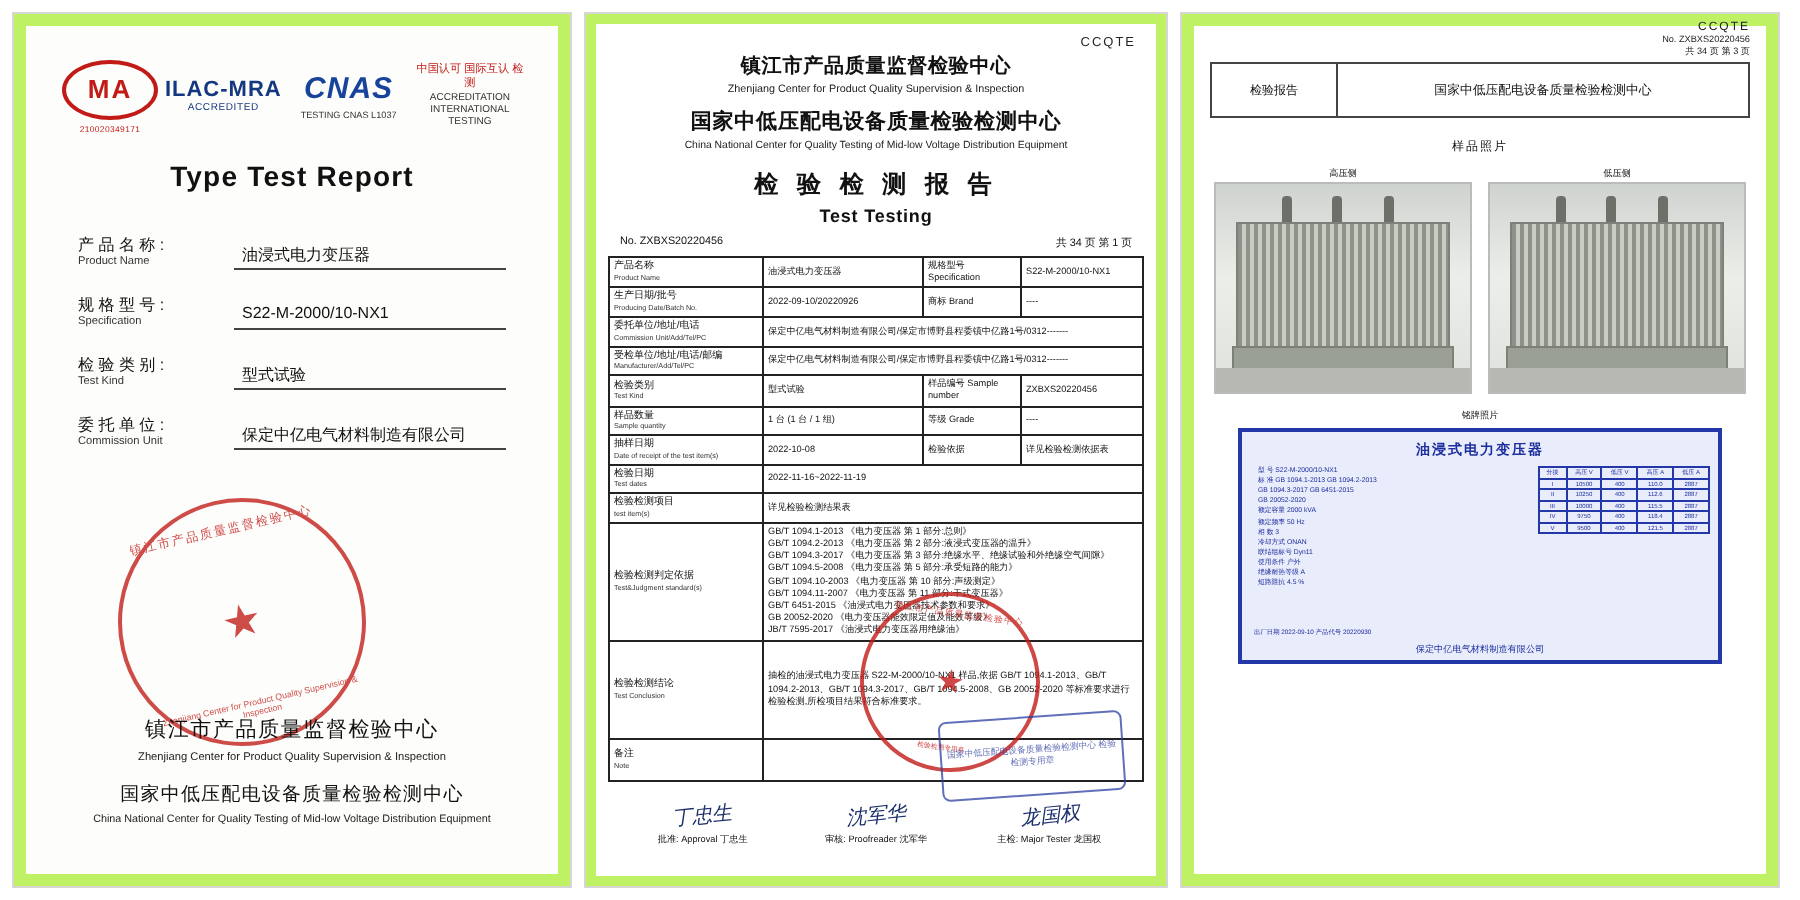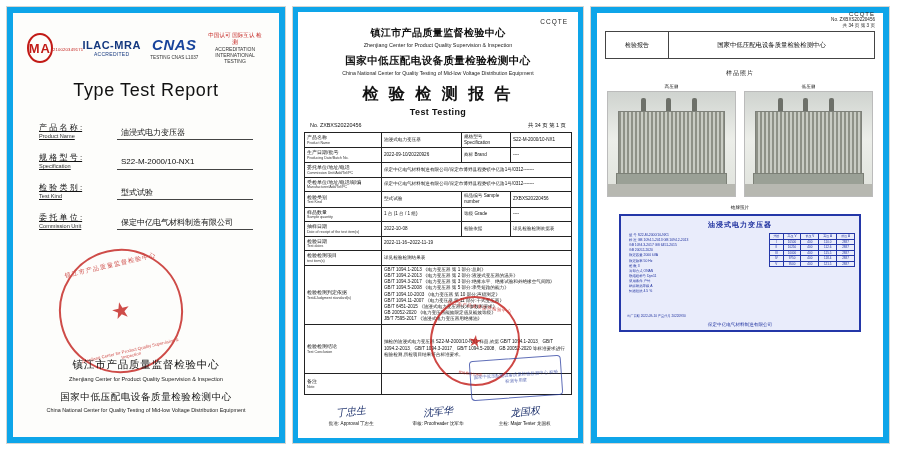--- a/index.html
+++ b/index.html
@@ -2,48 +2,48 @@
 <html><head>
 <meta charset="utf-8">
 <style>
   html,body{margin:0;padding:0;}
   body{
     width:900px;height:450px;background:#ffffff;
     font-family:"Liberation Sans", sans-serif;
     overflow:hidden;
   }
   .stage{position:relative;width:900px;height:450px;background:#fff;display:flex;gap:6px;padding:6px 6px;box-sizing:border-box;}
-  .page{position:relative;background:#0ea5e9;border:1px solid #d6d6d2;box-sizing:border-box;overflow:hidden;}
+  .page{position:relative;background:#bef264;border:1px solid #d6d6d2;box-sizing:border-box;overflow:hidden;}
   .p1{width:280px;height:438px;}
   .p2{width:292px;height:438px;}
   .p3{width:300px;height:438px;}
 
   
   .p1 .inner{position:absolute;inset:6px;border:0;background:#fdfdfb;}
   .logos{display:flex;align-items:center;justify-content:space-between;padding:14px 16px 4px 16px;}
-  .logo-ma{width:52px;height:40px;display:flex;flex-direction:row;align-items:center;justify-content:center;}
+  .logo-ma{width:52px;height:40px;display:flex;flex-direction:column;align-items:center;justify-content:center;}
   .ma-ring{width:44px;height:26px;border:2px solid #c21b17;border-radius:50%;color:#c21b17;font-weight:bold;font-size:13px;display:flex;align-items:center;justify-content:center;letter-spacing:1px;}
   .ma-num{font-size:4.2px;color:#c21b17;margin-top:2px;letter-spacing:.2px;}
   .logo-ilac{width:60px;height:42px;display:flex;flex-direction:column;align-items:center;justify-content:center;color:#14387f;}
   .ilac-top{font-size:11px;font-weight:bold;letter-spacing:.5px;}
   .ilac-bot{font-size:5px;letter-spacing:.3px;}
   .logo-cnas{width:64px;height:42px;display:flex;flex-direction:column;align-items:center;justify-content:center;color:#17439b;}
   .cnas-top{font-size:15px;font-weight:bold;font-style:italic;letter-spacing:.5px;}
   .cnas-bot{font-size:4.6px;color:#333;margin-top:2px;}
   .logo-cn{width:56px;height:42px;display:flex;flex-direction:column;align-items:center;justify-content:center;}
   .cn-cn{font-size:5.6px;color:#c21b17;line-height:1.25;text-align:center;}
   .cn-en{font-size:5px;color:#333;line-height:1.2;text-align:center;margin-top:1px;}
 
   .p1 .title-cn{margin-top:26px;text-align:center;font-size:25px;letter-spacing:5px;color:#111;font-family:"DejaVu Sans", sans-serif;}
-  .p1 .title-en{margin-top:7px;text-align:center;font-size:18px;letter-spacing:.6px;color:#111;font-weight:normal;}
+  .p1 .title-en{margin-top:7px;text-align:center;font-size:14px;letter-spacing:.6px;color:#111;font-weight:bold;}
   .p1 .docno{margin-top:9px;text-align:center;font-size:8.6px;color:#222;}
 
   .p1 .fields{margin:22px 26px 0 26px;}
   .frow{display:flex;align-items:flex-end;margin-bottom:13px;}
-  .flabel{width:78px;flex:none;font-size:8px;line-height:1.25;color:#111;text-decoration:underline;}
+  .flabel{width:78px;flex:none;font-size:8px;line-height:1.25;color:#111;}
   .flabel .en{display:block;font-size:5.6px;color:#333;}
   .fval{flex:1;border-bottom:1px solid #444;font-size:8px;color:#111;padding:0 2px 1px 4px;min-height:11px;}
 
   .stamp{position:absolute;left:46px;bottom:64px;width:120px;height:120px;border:2px solid #c21b17;border-radius:50%;transform:rotate(-13deg);opacity:.78;}
   .stamp .star{position:absolute;left:50%;top:50%;transform:translate(-50%,-50%);color:#c21b17;font-size:22px;line-height:1;}
   .stamp .arc{position:absolute;left:0;right:0;top:9px;text-align:center;font-size:6.2px;color:#c21b17;letter-spacing:1px;}
   .stamp .arc2{position:absolute;left:0;right:0;bottom:12px;text-align:center;font-size:4.4px;color:#c21b17;}
 
   .p1 .foot{position:absolute;left:0;right:0;bottom:24px;text-align:center;}
   .p1 .foot .f1{font-size:10.5px;color:#111;letter-spacing:.8px;}
@@ -51,21 +51,21 @@
   .p1 .foot .f3{font-size:9.5px;color:#111;letter-spacing:.6px;margin-top:9px;}
   .p1 .foot .f4{font-size:5.4px;color:#222;margin-top:3px;}
 
   
   .p2 .sheet{position:absolute;inset:5px;background:#fff;}
   .cqte{position:absolute;right:10px;top:6px;font-size:6.5px;letter-spacing:1px;color:#222;}
   .p2 h1{margin:14px 0 0 0;text-align:center;font-size:10px;font-weight:bold;color:#111;letter-spacing:.4px;}
   .p2 .h1en{text-align:center;font-size:5.4px;color:#222;margin-top:2px;}
   .p2 h2{margin:6px 0 0 0;text-align:center;font-size:10.5px;font-weight:bold;color:#111;letter-spacing:.4px;}
   .p2 .h2en{text-align:center;font-size:5.2px;color:#222;margin-top:2px;}
-  .p2 h3{margin:8px 0 0 0;text-align:center;font-size:16px;font-weight:bold;letter-spacing:3px;color:#111;}
+  .p2 h3{margin:8px 0 0 0;text-align:center;font-size:12px;font-weight:bold;letter-spacing:3px;color:#111;}
   .p2 .h3en{text-align:center;font-size:9px;font-weight:bold;color:#111;margin-top:2px;letter-spacing:.4px;}
   .p2 .metarow{display:flex;justify-content:space-between;padding:5px 12px 3px 12px;font-size:5.4px;color:#111;}
 
   table.t2{width:268px;margin:0 auto;border-collapse:collapse;table-layout:fixed;}
   table.t2 td{border:1px solid #222;padding:1px 2px;font-size:4.6px;line-height:1.35;color:#111;vertical-align:middle;}
   td.lab{width:72px;}
   td.lab .cn{font-size:5px;display:block;}
   td.lab .en{font-size:3.6px;color:#333;display:block;}
   td.val{font-size:4.6px;}
   td.lab2{width:44px;}

